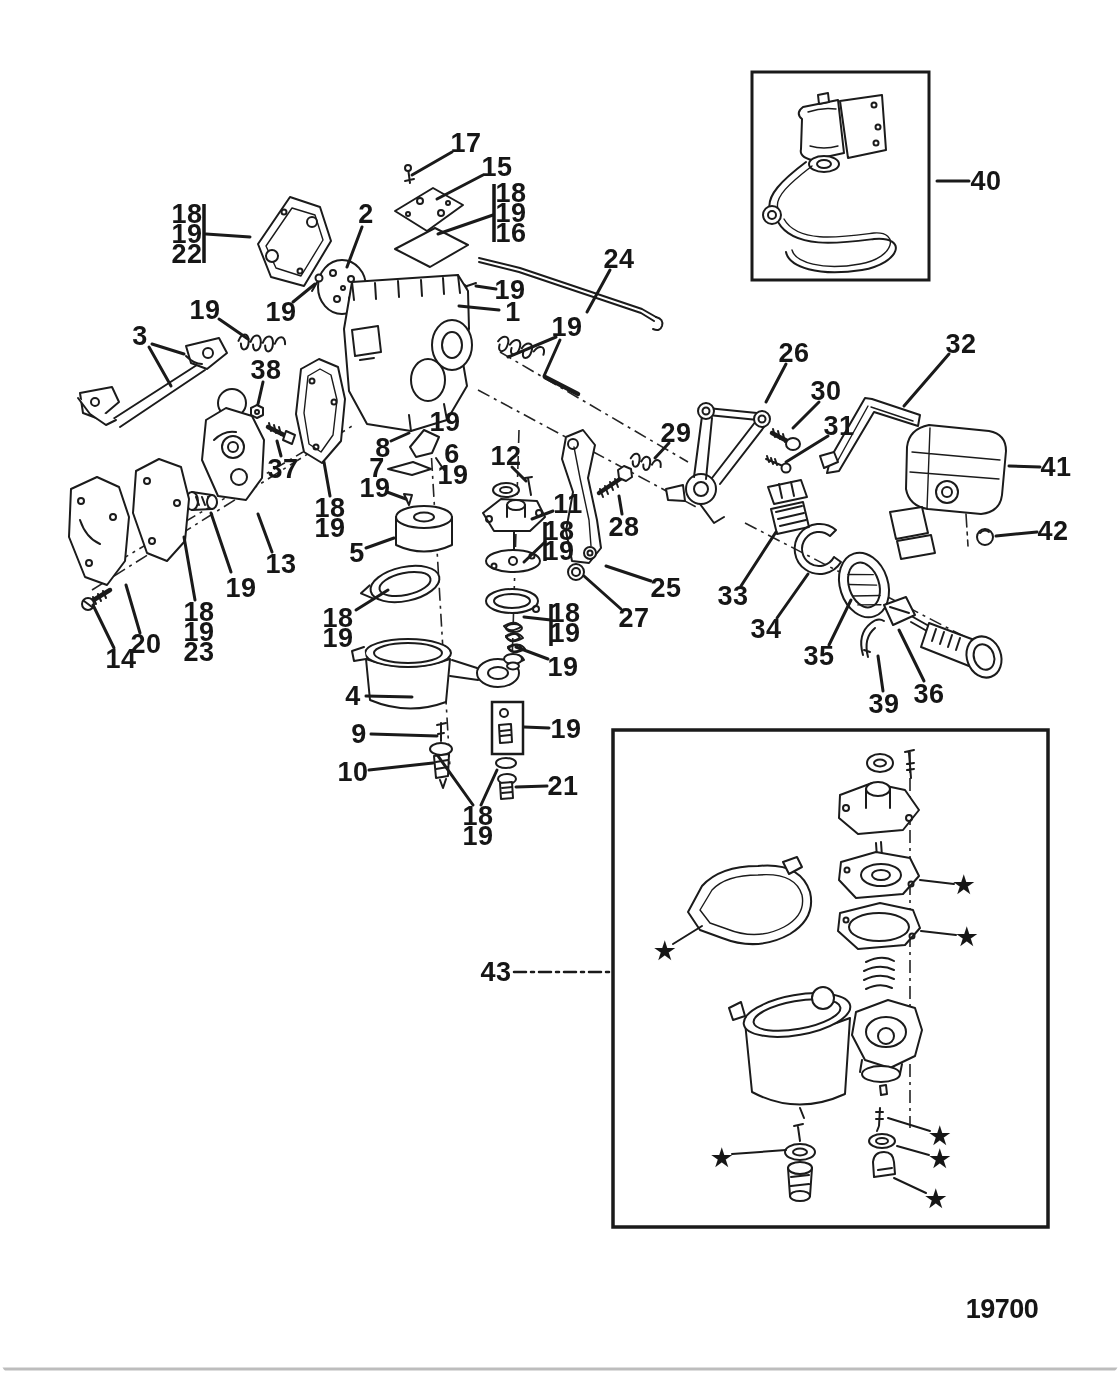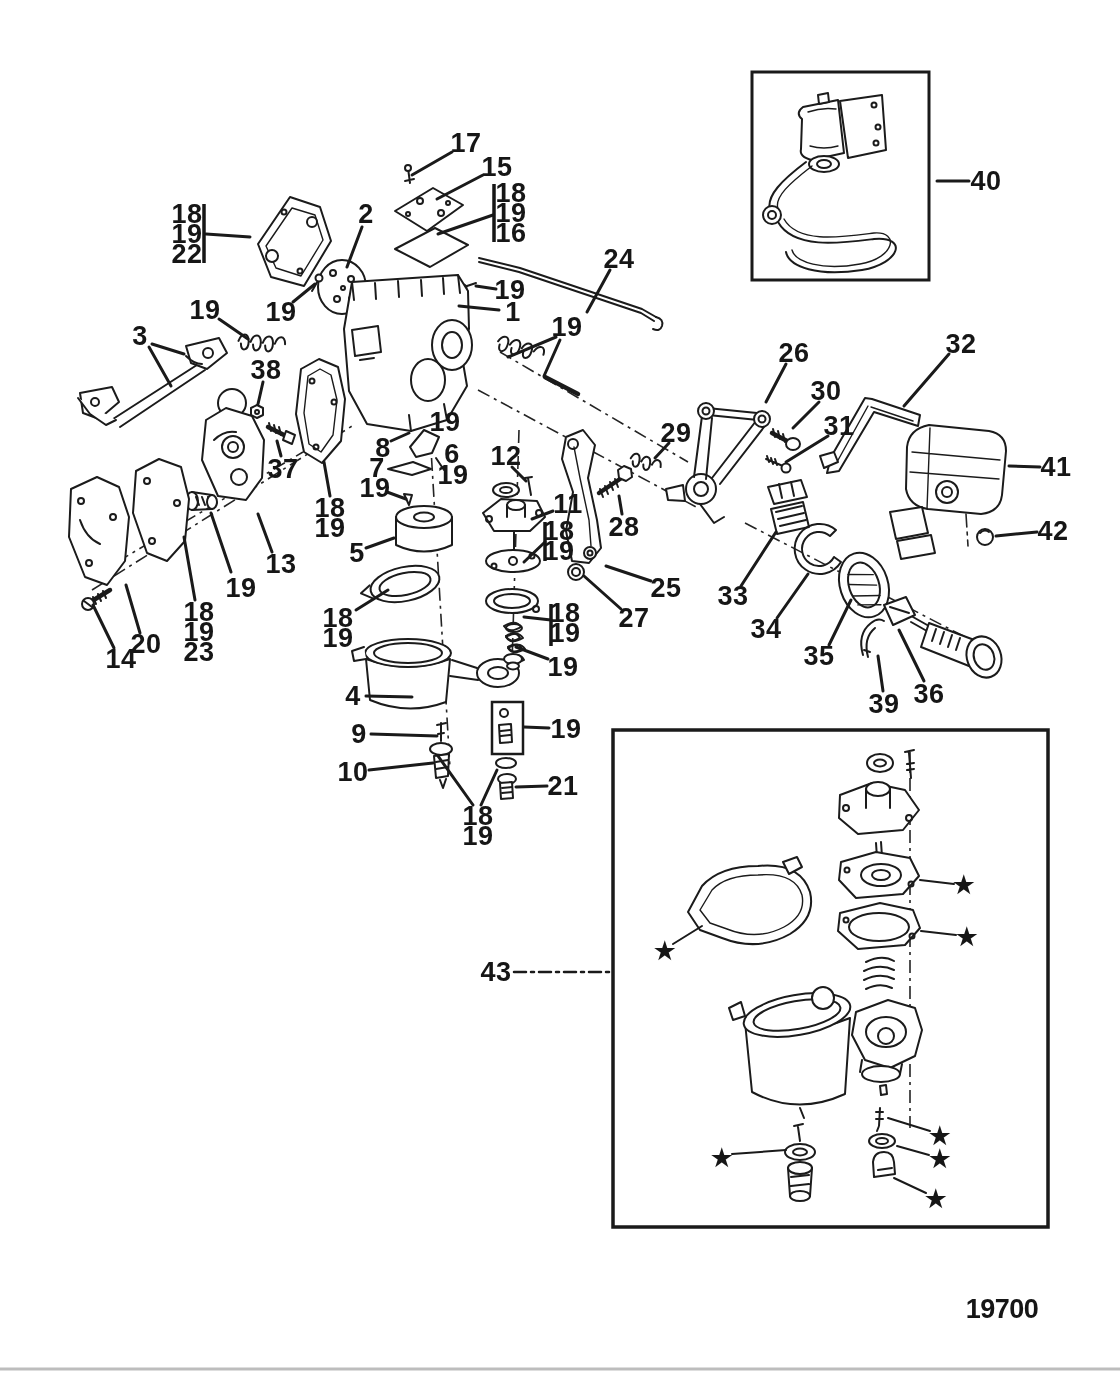--- a/index.html
+++ b/index.html
@@ -1,16 +1,16 @@
 <!DOCTYPE html>
 <html><head>
 <meta charset="utf-8">
 <style>
   html,body{margin:0;padding:0;background:#ffffff;}
-  .page{position:relative;width:1120px;height:1377px;background:#ffffff;overflow:hidden;}
+  .page{position:relative;width:1120px;height:1377px;background:#ffffff;overflow:hidden;border-radius:19px;}
   svg{display:block;}
   .callout{font-family:"Liberation Sans",sans-serif;font-weight:700;font-size:27px;fill:#161616;letter-spacing:0.5px;}
   .fig-number{font-size:27px;letter-spacing:-0.5px;}
   .star{font-size:24px;}
   line.leader{stroke:#1a1a1a;stroke-width:3;stroke-linecap:round;}
   line.leader.thin{stroke-width:2;}
   line.leader.dashed{stroke-width:2.5;stroke-dasharray:12 5 3 5;}
   line.bar{stroke:#161616;stroke-width:3.5;}
   rect.inset{fill:none;stroke:#1a1a1a;}
   rect.inset-40{stroke-width:3;}

